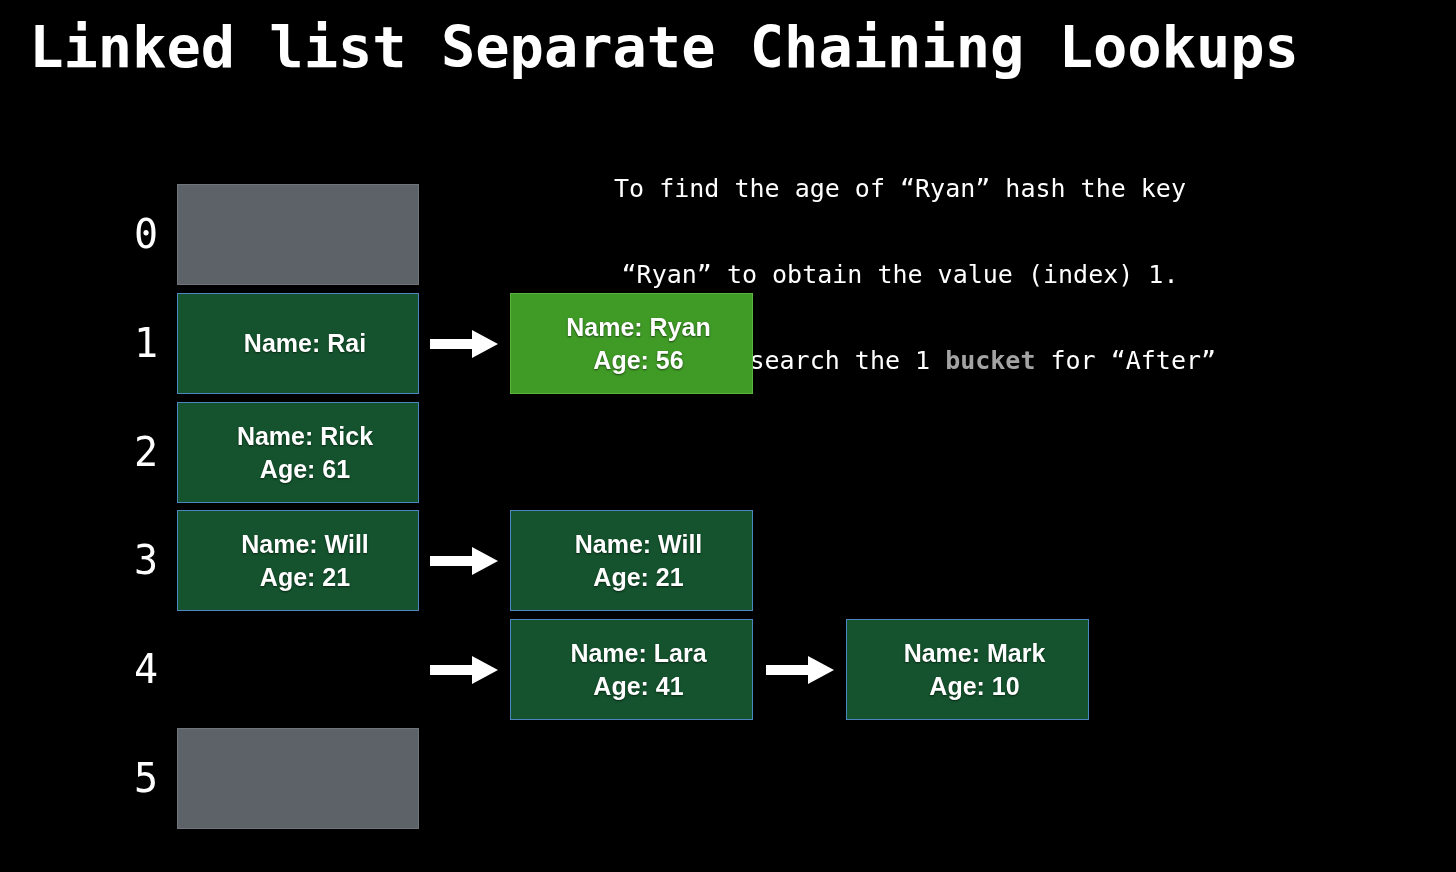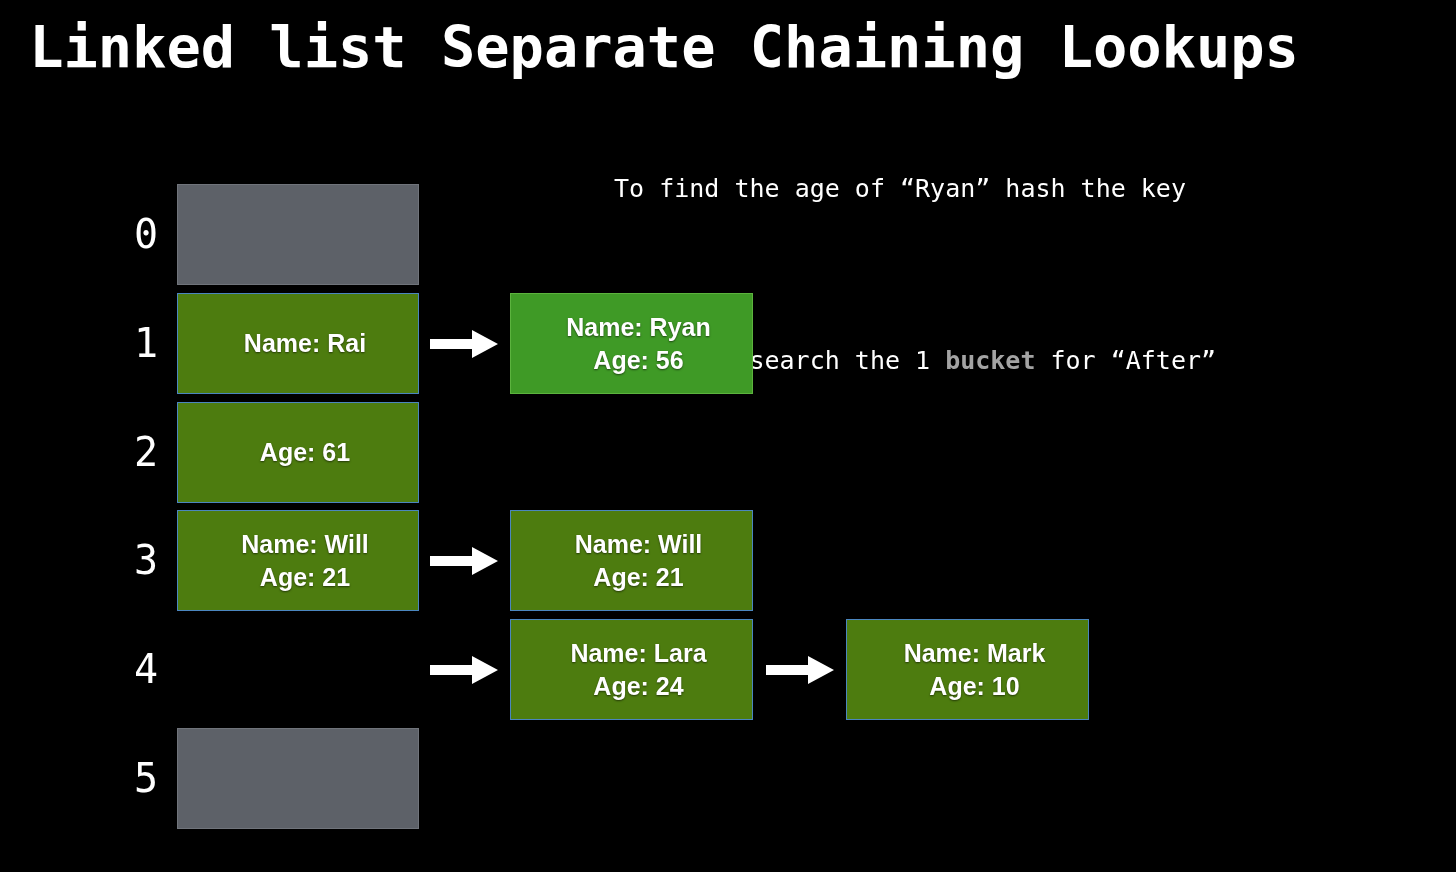--- a/index.html
+++ b/index.html
@@ -115,21 +115,21 @@
   .cell.chain2 {
     left: 846px;
     width: 243px;
   }
 
   .cell.empty {
     background: #5d6168;
     border: 1px solid #70747b;
   }
   .cell.filled {
-    background: #4d7c0f;
+    background: #14532d;
     border: 1px solid #4b86bf;
   }
   .cell.highlight {
     background: #3f9a26;
     border: 1px solid #5cb33e;
   }
 
   
   .arrow {
     position: absolute;
@@ -142,21 +142,21 @@
   .arrow.a1 { left: 426px; width: 80px; }
   .arrow.a2 { left: 762px; width: 80px; }
 </style>
 </head>
 <body>
 
 <div id="title">Linked list Separate Chaining Lookups</div>
 
 <div id="description">
   <span>To find the age of “Ryan” hash the key</span><br>
-  <br>
+  <span>“Ryan” to obtain the value (index) 1.</span><br>
   <span>After this search the 1 </span><span class="kw">bucket</span><span> for “After”</span>
 </div>
 
 <div id="diagram">
     <div class="row" style="top: 184px;">
       <div class="idx">0</div>
       <div class="cell bucket empty"></div>
     </div>
     <div class="row" style="top: 293px;">
       <div class="idx">1</div>
@@ -169,20 +169,21 @@
         </svg>
       </div>
       <div class="cell chain1 highlight">
         <span class="line">Name: Ryan</span>
         <span class="line">Age: 56</span>
       </div>
     </div>
     <div class="row" style="top: 402px;">
       <div class="idx">2</div>
       <div class="cell bucket filled">
+        <span class="line">Name: Rick</span>
         <span class="line">Age: 61</span>
       </div>
     </div>
     <div class="row" style="top: 510px;">
       <div class="idx">3</div>
       <div class="cell bucket filled">
         <span class="line">Name: Will</span>
         <span class="line">Age: 21</span>
       </div>
       <div class="arrow a1">
@@ -197,21 +198,21 @@
     </div>
     <div class="row" style="top: 619px;">
       <div class="idx">4</div>
       <div class="arrow a1">
         <svg width="76" height="32" viewBox="0 0 76 32">
           <path d="M4 11 L46 11 L46 2 L72 16 L46 30 L46 21 L4 21 Z" fill="#ffffff"></path>
         </svg>
       </div>
       <div class="cell chain1 filled">
         <span class="line">Name: Lara</span>
-        <span class="line">Age: 24</span>
+        <span class="line">Age: 41</span>
       </div>
       <div class="arrow a2">
         <svg width="76" height="32" viewBox="0 0 76 32">
           <path d="M4 11 L46 11 L46 2 L72 16 L46 30 L46 21 L4 21 Z" fill="#ffffff"></path>
         </svg>
       </div>
       <div class="cell chain2 filled">
         <span class="line">Name: Mark</span>
         <span class="line">Age: 10</span>
       </div>

